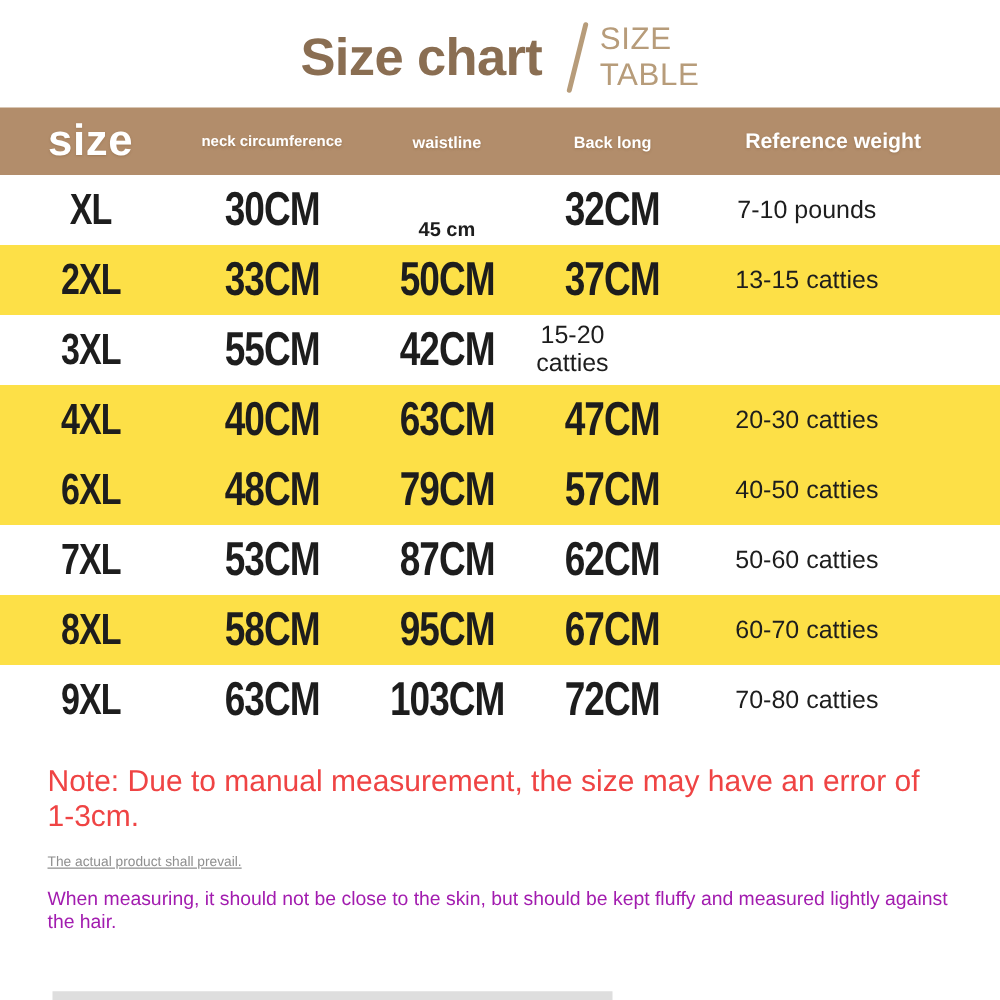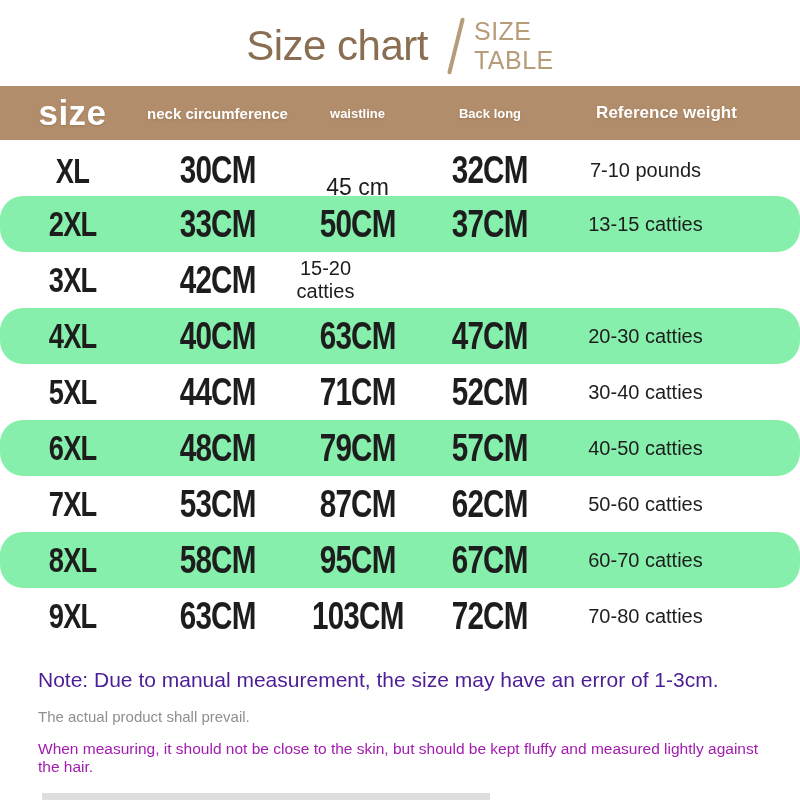--- a/index.html
+++ b/index.html
@@ -16,21 +16,21 @@
     display:flex;
     align-items:center;
     justify-content:center;
     gap:26px;
     padding-top:6px;
     box-sizing:border-box;
   }
   .page-title{
     margin:0;
     font-size:42px;
-    font-weight:normal;
+    font-weight:bold;
     letter-spacing:-0.5px;
     color:#8a6e52;
   }
   .subtitle-group{
     display:flex;
     align-items:center;
     gap:16px;
   }
   .slash-bar{
     width:4px;height:58px;
@@ -50,55 +50,55 @@
   .size-table{width:800px;}
   .t-head{
     height:54px;
     background:#b28d6b;
     display:grid;
     grid-template-columns:145px 145px 135px 130px 245px;
     align-items:center;
   }
   .t-head .cell{color:#fff;text-align:center;text-shadow:0 1px 2px rgba(110,75,40,.30);}
   .h-size{font-size:35px;font-weight:bold;letter-spacing:0.5px;}
-  .h-neck{font-size:15px;font-weight:bold;}
+  .h-neck{font-size:12px;font-weight:bold;}
   .h-mid{font-size:13px;font-weight:bold;}
   .h-weight{font-size:17px;font-weight:bold;padding-right:22px;}
   .t-row{
     height:56px;
     display:grid;
     grid-template-columns:145px 145px 135px 130px 245px;
     align-items:center;
     background:#fff;
-    border-radius:23px;
-  }
-  .t-row.alt{background:#86efac;}
+  }
+  .t-row.alt{background:#fde047;}
   .t-row .cell{text-align:center;color:#1d1d1d;}
   .v{
     display:inline-block;
     font-size:38px;
     font-weight:bold;
     letter-spacing:-1px;
     transform:scaleX(0.78);
     white-space:nowrap;
   }
   .size-label .v{font-size:35px;}
-  .waist-light{font-size:23px;font-weight:normal;color:#141414;margin-top:34px;}
+  .waist-light{font-size:16px;font-weight:bold;color:#141414;margin-top:34px;}
   .weight-cell{font-size:20px;color:#141414;padding-right:64px;}
   
   .notes{padding:24px 38px 0 38px;}
   .note-main{
     margin:0;
-    font-size:21px;
-    color:#4c1d95;
+    font-size:24px;
+    color:#ef4444;
   }
   .note-small{
     margin:16px 0 0 0;
-    font-size:15px;
+    font-size:11px;
     color:#8f8f8f;
+    text-decoration:underline;
   }
   .note-mid{
     margin:15px 0 0 0;
     font-size:15.5px;
     color:#a21caf;
   }
   .bottom-bar{
     position:absolute;
     left:42px;bottom:0;
     width:448px;height:7px;
@@ -142,39 +142,33 @@
     <div class="t-row alt">
       <div class="cell size-label"><span class="v">2XL</span></div>
       <div class="cell"><span class="v">33CM</span></div>
       <div class="cell"><span class="v">50CM</span></div>
       <div class="cell"><span class="v">37CM</span></div>
       <div class="cell weight-cell">13-15 catties</div>
     </div>
 
     <div class="t-row">
       <div class="cell size-label"><span class="v">3XL</span></div>
+      <div class="cell"><span class="v">55CM</span></div>
       <div class="cell"><span class="v">42CM</span></div>
       <div class="cell weight-cell">15-20 catties</div>
     </div>
 
     <div class="t-row alt">
       <div class="cell size-label"><span class="v">4XL</span></div>
       <div class="cell"><span class="v">40CM</span></div>
       <div class="cell"><span class="v">63CM</span></div>
       <div class="cell"><span class="v">47CM</span></div>
       <div class="cell weight-cell">20-30 catties</div>
     </div>
 
-    <div class="t-row">
-      <div class="cell size-label"><span class="v">5XL</span></div>
-      <div class="cell"><span class="v">44CM</span></div>
-      <div class="cell"><span class="v">71CM</span></div>
-      <div class="cell"><span class="v">52CM</span></div>
-      <div class="cell weight-cell">30-40 catties</div>
-    </div>
 
     <div class="t-row alt">
       <div class="cell size-label"><span class="v">6XL</span></div>
       <div class="cell"><span class="v">48CM</span></div>
       <div class="cell"><span class="v">79CM</span></div>
       <div class="cell"><span class="v">57CM</span></div>
       <div class="cell weight-cell">40-50 catties</div>
     </div>
 
     <div class="t-row">

